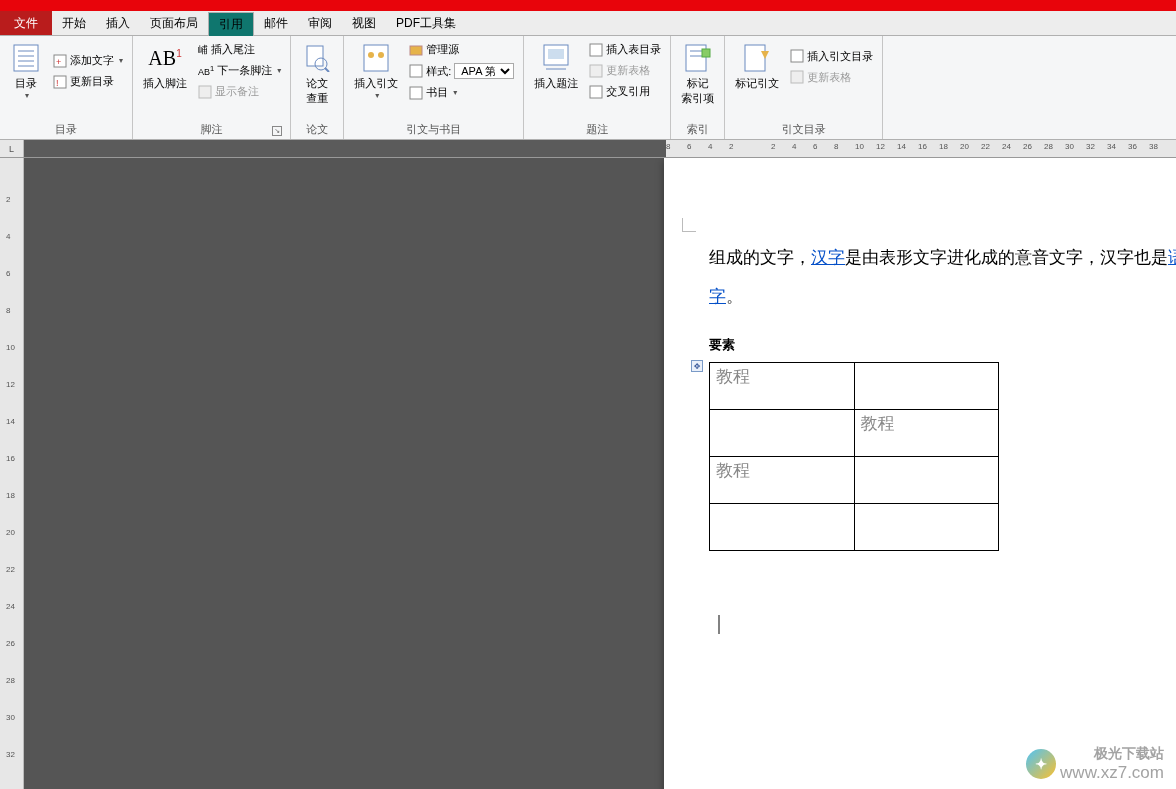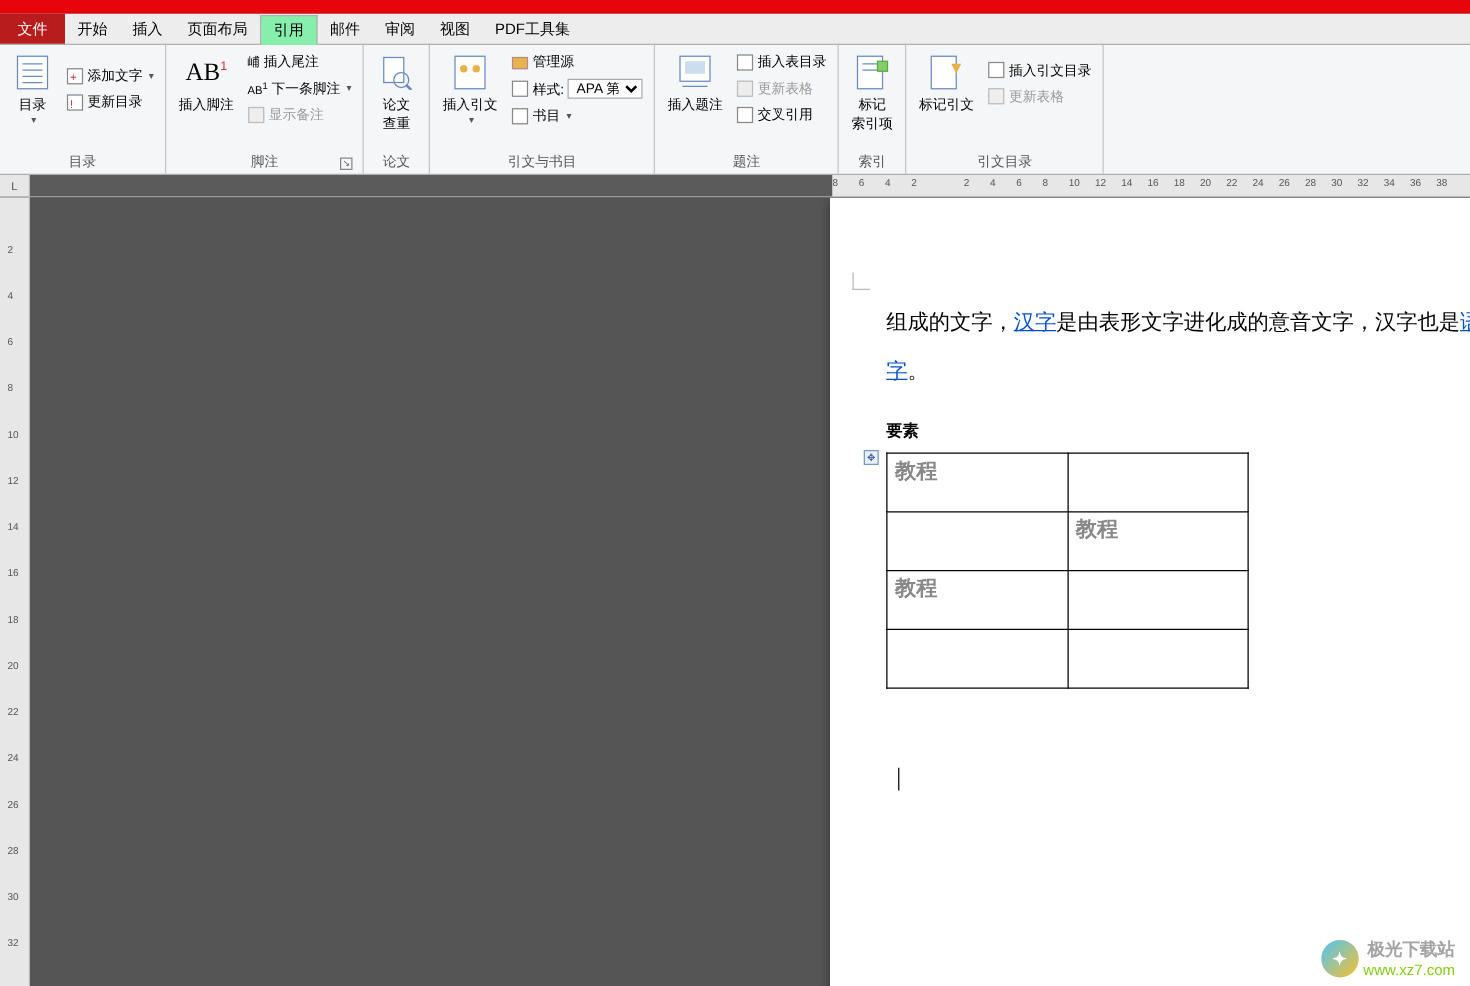--- a/index.html
+++ b/index.html
@@ -1,21 +1,21 @@
 <!DOCTYPE html>
 <html><head>
 <meta charset="utf-8">
 <style>
   * { margin: 0; padding: 0; box-sizing: border-box; font-family: "Microsoft YaHei", sans-serif; }
   body { width: 1176px; height: 789px; background: #444; overflow: hidden; position: relative; }
   .titlebar { height: 11px; background: #e8040b; display: flex; align-items: center; padding: 0 10px; color: #fff; font-size: 11px; }
   .menubar { height: 25px; background: #ededed; border-bottom: 1px solid #b0b0b0; display: flex; align-items: center; font-size: 12px; }
   .menu-item { padding: 4px 10px; height: 100%; display: flex; align-items: center; cursor: pointer; }
   .menu-item.file { background: #b91c1c; color: #fff; padding: 0 14px; }
-  .menu-item.active { background: #86efac; border-top: 1px solid #b0b0b0; border-left: 1px solid #b0b0b0; border-right: 1px solid #b0b0b0; margin-bottom: -1px; }
+  .menu-item.active { background: #0f766e; border-top: 1px solid #b0b0b0; border-left: 1px solid #b0b0b0; border-right: 1px solid #b0b0b0; margin-bottom: -1px; }
   .ribbon { height: 104px; background: #f5f6f7; border-bottom: 1px solid #b0b0b0; display: flex; }
   .ribbon-group { border-right: 1px solid #c5c5c5; display: flex; flex-direction: column; justify-content: space-between; padding: 4px 6px 0 6px; }
   .ribbon-group-content { display: flex; gap: 4px; }
   .ribbon-group-label { text-align: center; font-size: 11px; color: #555; padding: 2px 0; position: relative; }
   .dialog-launcher { position: absolute; right: 2px; bottom: 3px; width: 10px; height: 10px; border: 1px solid #888; font-size: 7px; display:flex;align-items:center;justify-content:center;color:#666; }
   .big-btn { display: flex; flex-direction: column; align-items: center; justify-content: flex-start; padding: 2px 4px; cursor: pointer; font-size: 11px; min-width: 40px; }
   .big-btn .icon { width: 32px; height: 32px; display:flex;align-items:center;justify-content:center;margin-bottom:2px; }
   .small-btn { display: flex; align-items: center; gap: 3px; font-size: 11px; padding: 2px 3px; cursor: pointer; white-space: nowrap; }
   .small-btn.disabled { color: #9a9a9a; }
   .col { display: flex; flex-direction: column; gap: 2px; justify-content: center; }
@@ -28,21 +28,21 @@
   .ruler-h span { position:absolute; top:2px; }
   .workspace { position: absolute; top: 158px; left: 0; right: 0; bottom: 0; display: flex; background: #555; }
   .ruler-v { width: 24px; background: #e7e7e7; border-right: 1px solid #bbb; position: relative; font-size: 8px; color: #555; }
   .ruler-v span { position:absolute; left:6px; }
   .canvas { flex: 1; background: #555; position: relative; overflow: hidden; }
   .page { position: absolute; top: 0; left: 640px; width: 600px; height: 780px; background: #fff; box-shadow: 0 2px 8px rgba(0,0,0,.4); padding: 80px 45px 40px 45px; }
   .doc-text { font-size: 17px; line-height: 2.3; font-family: SimSun, serif; }
   .doc-link { color: #0550c8; text-decoration: underline; }
   .doc-heading { font-size: 13px; font-weight: bold; margin-top: 20px; margin-bottom: 8px; font-family: SimHei, sans-serif; }
   .doc-table { border-collapse: collapse; width: 290px; }
-  .doc-table td { border: 1px solid #000; height: 47px; width: 145px; vertical-align: top; padding: 2px 6px; font-family: SimSun, serif; font-size: 17px; color:#888;font-weight:bold; }
+  .doc-table td { border: 1px solid #000; height: 47px; width: 145px; vertical-align: top; padding: 2px 6px; font-family: SimSun, serif; font-size: 17px; color:#888; }
   .table-anchor { position:absolute; margin-left:-18px; margin-top:-2px; width:12px;height:12px;border:1px solid #7a9ac7;background:#eaf0fa;font-size:8px;display:flex;align-items:center;justify-content:center;color:#3a5a9a; }
   .cursor-mark { font-size:20px; margin-top:60px; margin-left:8px; font-family: serif; }
   .crop-mark { position:absolute; width:14px; height:14px; }
   .watermark { position: absolute; right: 12px; bottom: 6px; text-align: right; font-size: 14px; display:flex;gap:4px;align-items:center;}
   .watermark .logo { width:30px;height:30px;border-radius:50%;background:linear-gradient(135deg,#4fc3f7,#fbc02d);display:flex;align-items:center;justify-content:center;color:#fff;font-weight:bold; }
   svg { display:block; }
 </style>
 </head>
 <body>
 
@@ -350,15 +350,15 @@
       </div>
       <div class="cursor-mark">|</div>
     </div>
   </div>
 </div>
 
 <div class="watermark">
   <div class="logo">✦</div>
   <div>
     <div style="color:#a3a3a3;font-weight:bold;">极光下载站</div>
-    <div style="color:#84cc16;font-size:12px;">www.xz7.com</div>
+    <div style="color:#a3a3a3;font-size:17px;">www.xz7.com</div>
   </div>
 </div>
 
 </body></html>

